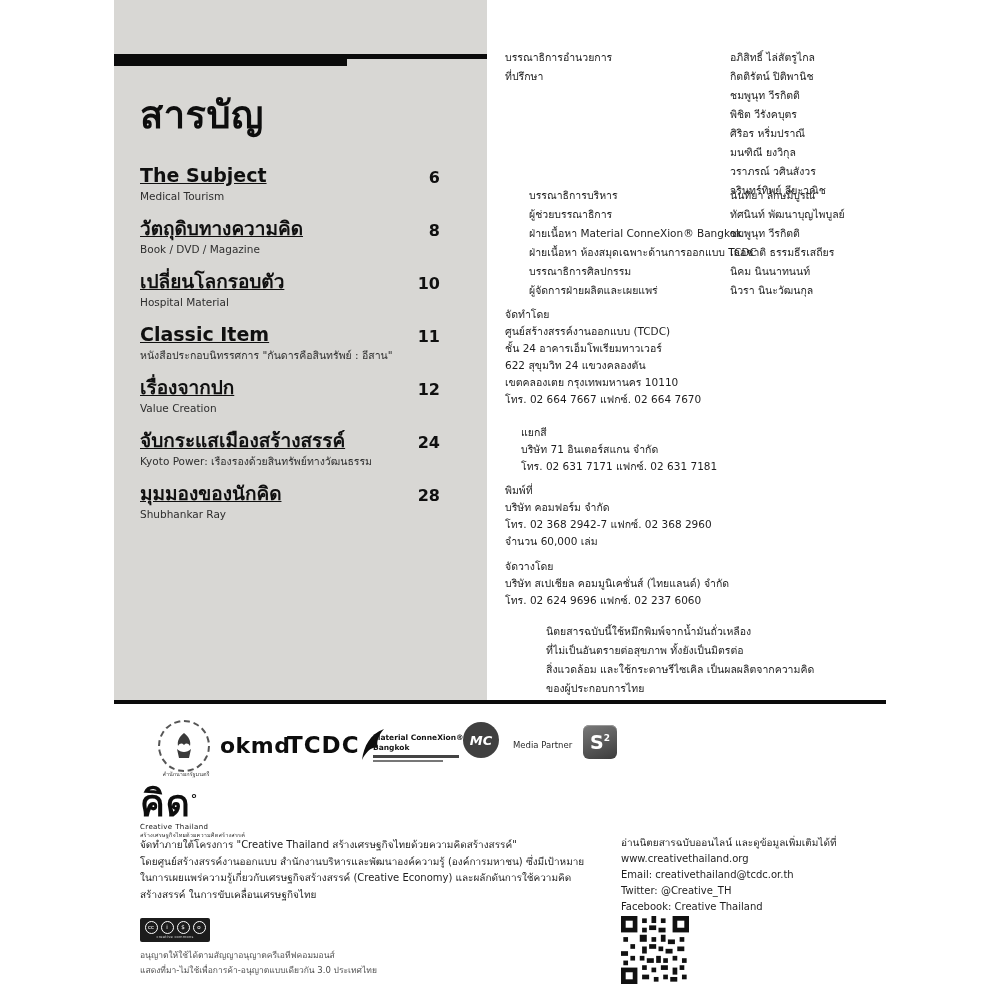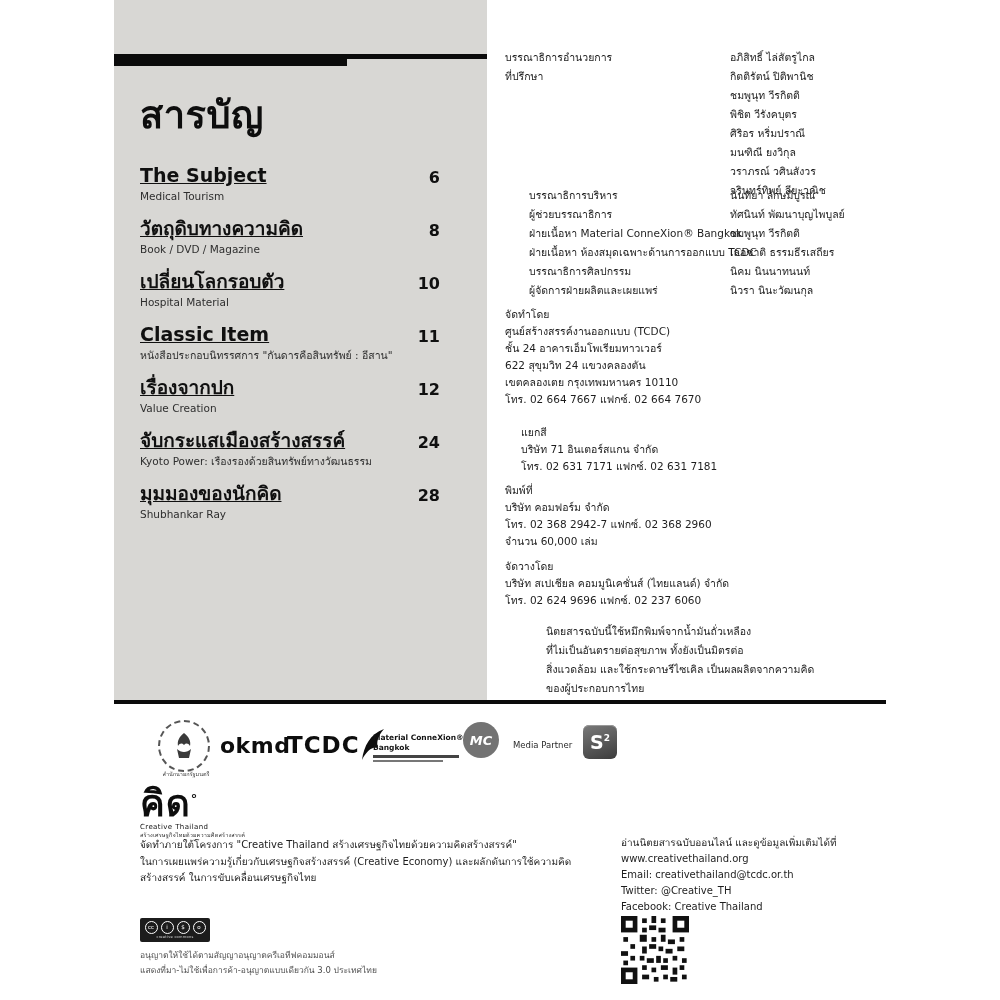--- a/index.html
+++ b/index.html
@@ -44,21 +44,21 @@
          display:flex;align-items:center;justify-content:center;}
   .crest-inner{width:26px;height:30px;}
   .crest-cap{left:146px;top:770px;width:80px;font-size:5.5px;color:#333;text-align:center;}
   .okmd{left:220px;top:733px;font-size:22px;font-weight:bold;letter-spacing:0.5px;color:#0d0d0d;}
   .tcdc{left:287px;top:728px;display:flex;align-items:center;}
   .tcdc-text{font-size:23px;font-weight:bold;letter-spacing:1px;color:#0d0d0d;}
   .mcb{left:373px;top:733px;width:92px;}
   .mcb-line1{font-size:7.5px;font-weight:bold;color:#111;line-height:1.3;}
   .mcb-bar{margin-top:2px;height:3px;background:#444;width:86px;}
   .mcb-bar2{margin-top:2px;height:2px;background:#777;width:70px;}
-  .mc-circle{left:463px;top:722px;width:36px;height:36px;border-radius:50%;background:#737373;
+  .mc-circle{left:463px;top:722px;width:36px;height:36px;border-radius:50%;background:#404040;
              color:#fff;font-weight:bold;font-style:italic;font-size:13px;
              display:flex;align-items:center;justify-content:center;}
   .media-partner{left:513px;top:740px;font-size:8.5px;color:#2a2a2a;}
   .s2{left:583px;top:725px;width:34px;height:34px;border-radius:6px;
       background:linear-gradient(160deg,#7a7a7a,#3c3c3c);color:#fff;font-weight:bold;font-size:19px;
       display:flex;align-items:center;justify-content:center;box-shadow:inset 0 1px 0 #999;}
   .s2 sup{font-size:9px;margin-top:-8px;}
 
   .kid{left:140px;top:786px;}
   .kid-word{font-size:37px;font-weight:bold;line-height:0.95;color:#0d0d0d;letter-spacing:1px;}
@@ -273,20 +273,21 @@
     <div class="kid-word">
       <span>คิด</span><sup>°</sup>
     </div>
     <div class="kid-sub1">Creative Thailand</div>
     <div class="kid-sub2">สร้างเศรษฐกิจไทยด้วยความคิดสร้างสรรค์</div>
   </div>
 
   <div class="abs about">
 
   <div>จัดทำภายใต้โครงการ "Creative Thailand สร้างเศรษฐกิจไทยด้วยความคิดสร้างสรรค์"</div>
+      <div>โดยศูนย์สร้างสรรค์งานออกแบบ สำนักงานบริหารและพัฒนาองค์ความรู้ (องค์การมหาชน) ซึ่งมีเป้าหมาย</div>
       <div>ในการเผยแพร่ความรู้เกี่ยวกับเศรษฐกิจสร้างสรรค์ (Creative Economy) และผลักดันการใช้ความคิด</div>
       <div>สร้างสรรค์ ในการขับเคลื่อนเศรษฐกิจไทย</div>
     </div>
 
   <div class="abs cc-strip">
     <div class="cc-icons">
       <span class="cc-ic">cc</span>
       <span class="cc-ic">i</span>
       <span class="cc-ic">$</span>
       <span class="cc-ic">o</span>

